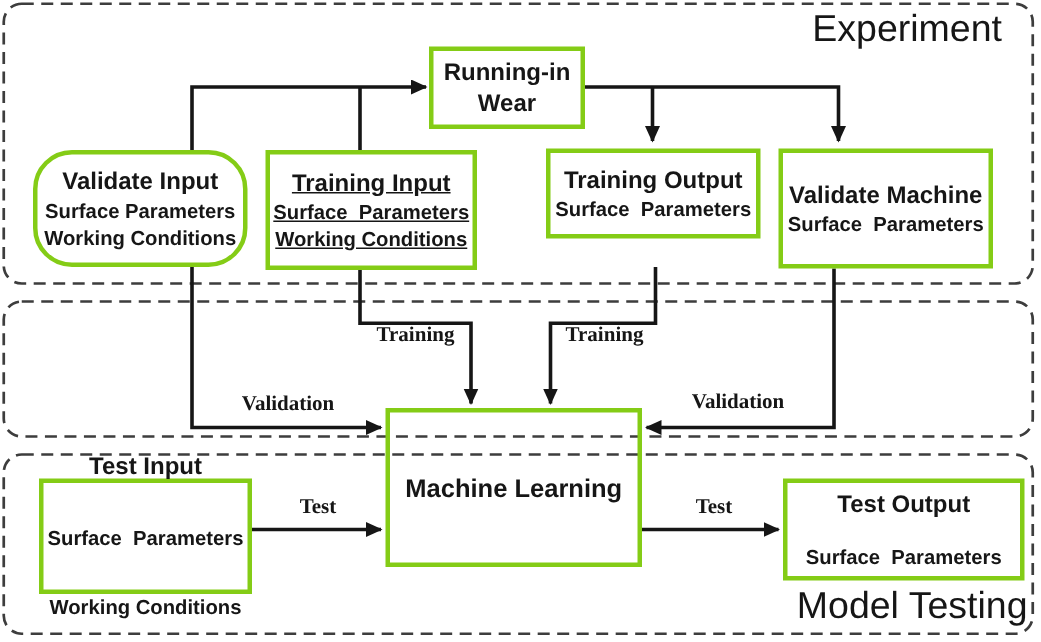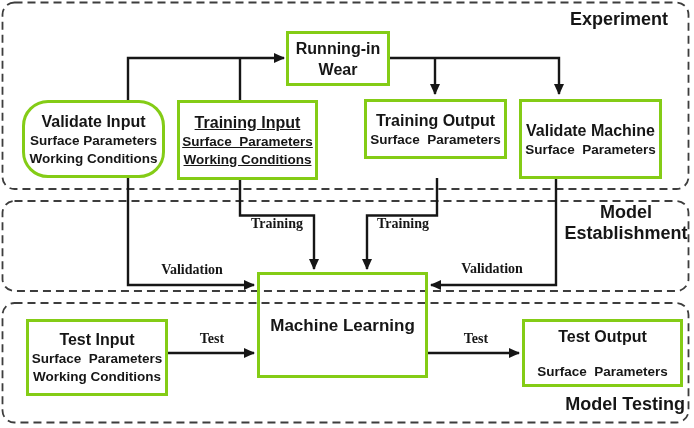--- a/index.html
+++ b/index.html
@@ -39,22 +39,22 @@
   }
   .node .sub {
     font-weight: bold;
     font-size: 13.5px;
     line-height: 18px;
     white-space: pre;
   }
   .node .big { font-size: 17px; }
   .sec-label {
     position: absolute;
-    font-weight: bold;
-    font-size: 18px;
+    font-weight: normal;
+    font-size: 25px;
     line-height: 21px;
     z-index: 4;
     white-space: nowrap;
   }
   .sec-label.center { text-align: center; white-space: normal; }
   .edge-label {
     position: absolute;
     font-weight: bold;
     font-size: 14px;
     z-index: 2;
@@ -63,21 +63,21 @@
     font-family: Liberation Serif, serif;
   }
 
   
   #n-validate-input  { left: 22px;  top: 100px; width: 143px; height: 78px; border-radius: 26px; }
   #n-training-input  { left: 177px; top: 100px; width: 141px; height: 80px; text-decoration: underline; }
   #n-training-output { left: 364px; top: 99px;  width: 143px; height: 60px; }
   #n-validate-output { left: 519px; top: 99px;  width: 143px; height: 80px; }
   #n-running-in-wear { left: 286px; top: 31px;  width: 104px; height: 55px; }
   #n-machine-learning{ left: 257px; top: 272px; width: 171px; height: 106px; }
-  #n-test-input      { left: 26px;  top: 319px; width: 142px; height: 77px; }
+  #n-test-input      { left: 26px;  top: 319px; width: 142px; height: 77px; gap: 28px; }
   #n-test-output     { left: 522px; top: 319px; width: 161px; height: 68px; gap: 16px; }
 
   
   #l-experiment   { top: 9px;   right: 26px; }
   #l-model-estab  { top: 202px; right: 4px; width: 128px; }
   #l-model-test   { top: 394px; right: 9px; }
 
   
   #e-training-left   { left: 245px; top: 216px; width: 64px; }
   #e-training-right  { left: 371px; top: 216px; width: 64px; }
@@ -150,24 +150,20 @@
     <div class="sub">Surface  Parameters</div>
     <div class="sub">Working Conditions</div>
   </div>
 
   <div class="node" id="n-test-output">
     <div class="title">Test Output</div>
     <div class="sub">Surface  Parameters</div>
   </div>
 
   <div class="sec-label" id="l-experiment">Experiment</div>
-  <div class="sec-label center" id="l-model-estab">
-    <div>Model</div>
-    <div>Establishment</div>
-  </div>
   <div class="sec-label" id="l-model-test">Model Testing</div>
 
   <div class="edge-label" id="e-training-left">Training</div>
   <div class="edge-label" id="e-training-right">Training</div>
   <div class="edge-label" id="e-validation-left">Validation</div>
   <div class="edge-label" id="e-validation-right">Validation</div>
   <div class="edge-label" id="e-test-left">Test</div>
   <div class="edge-label" id="e-test-right">Test</div>
 
 </div>

